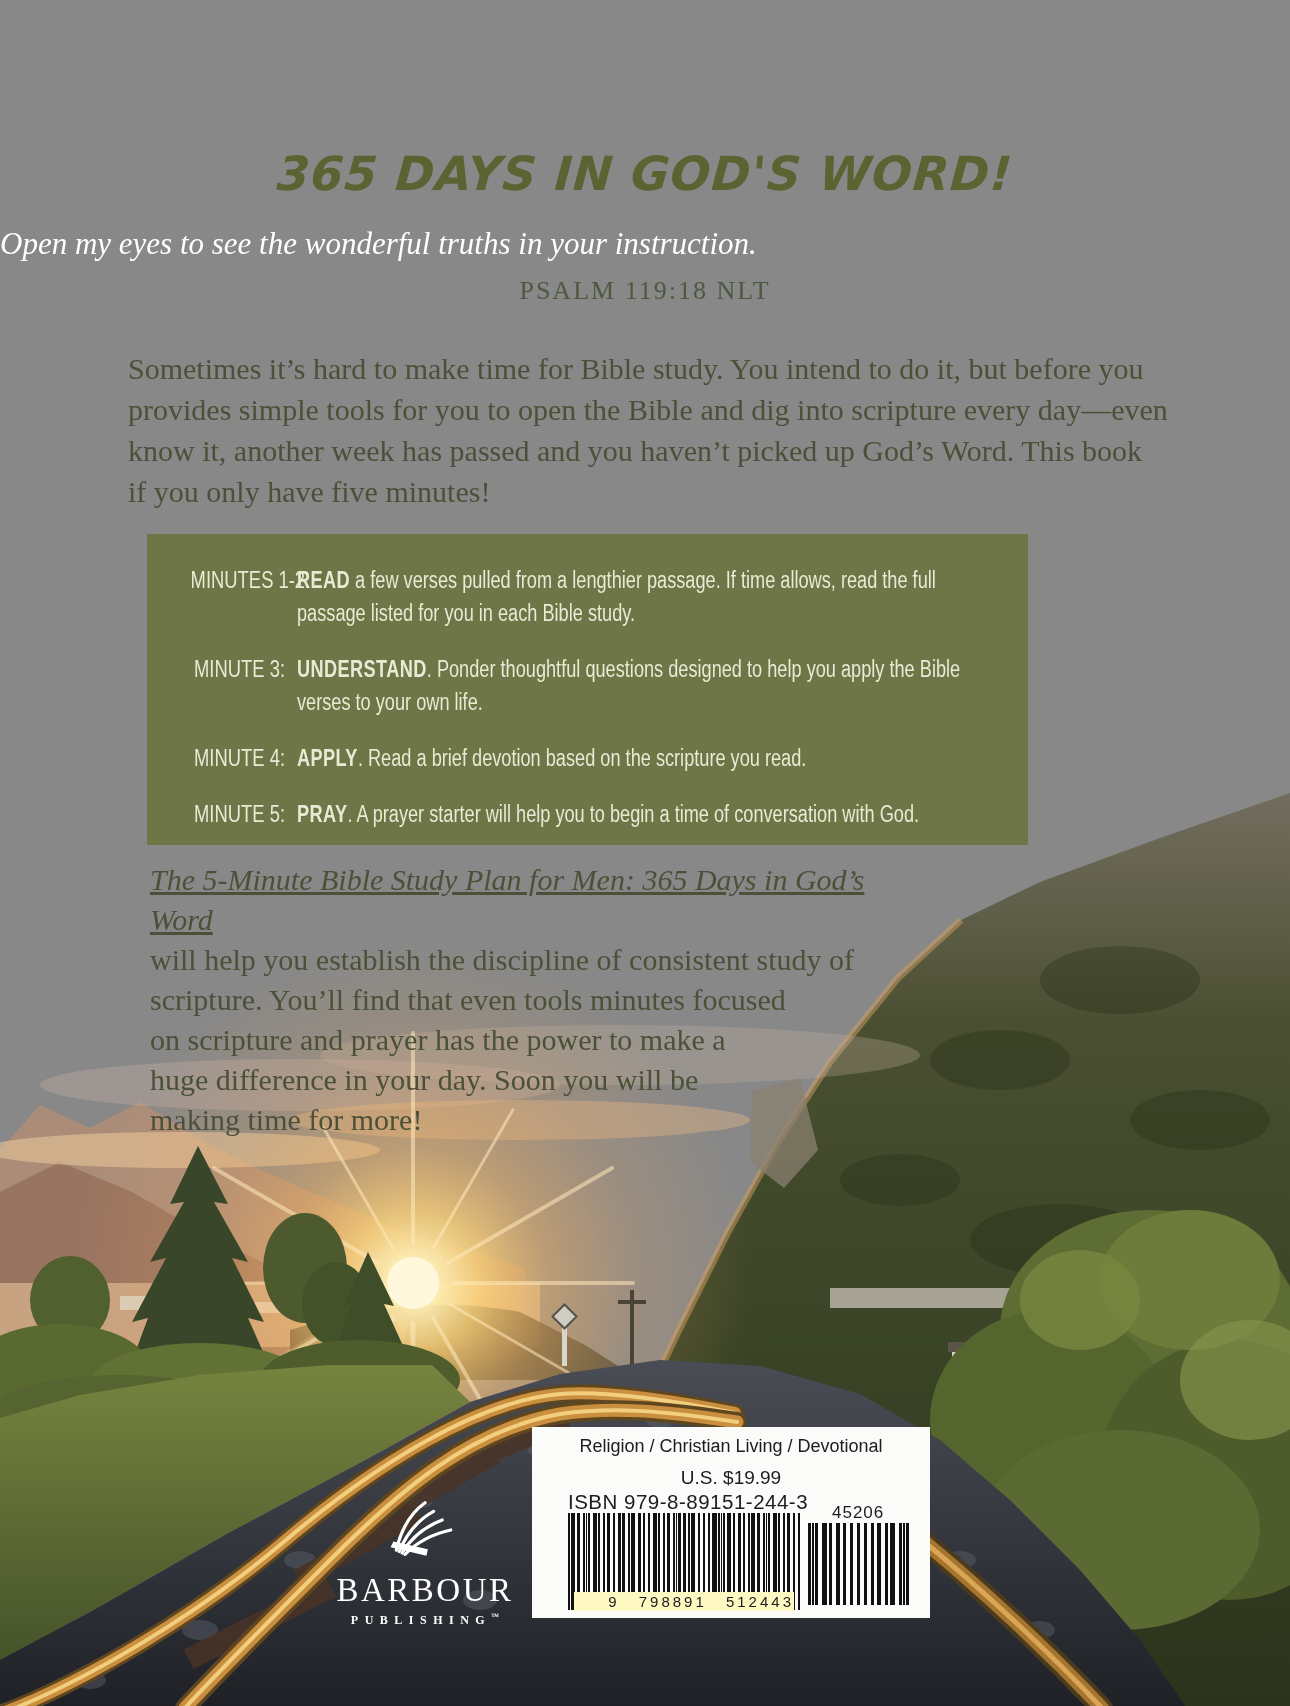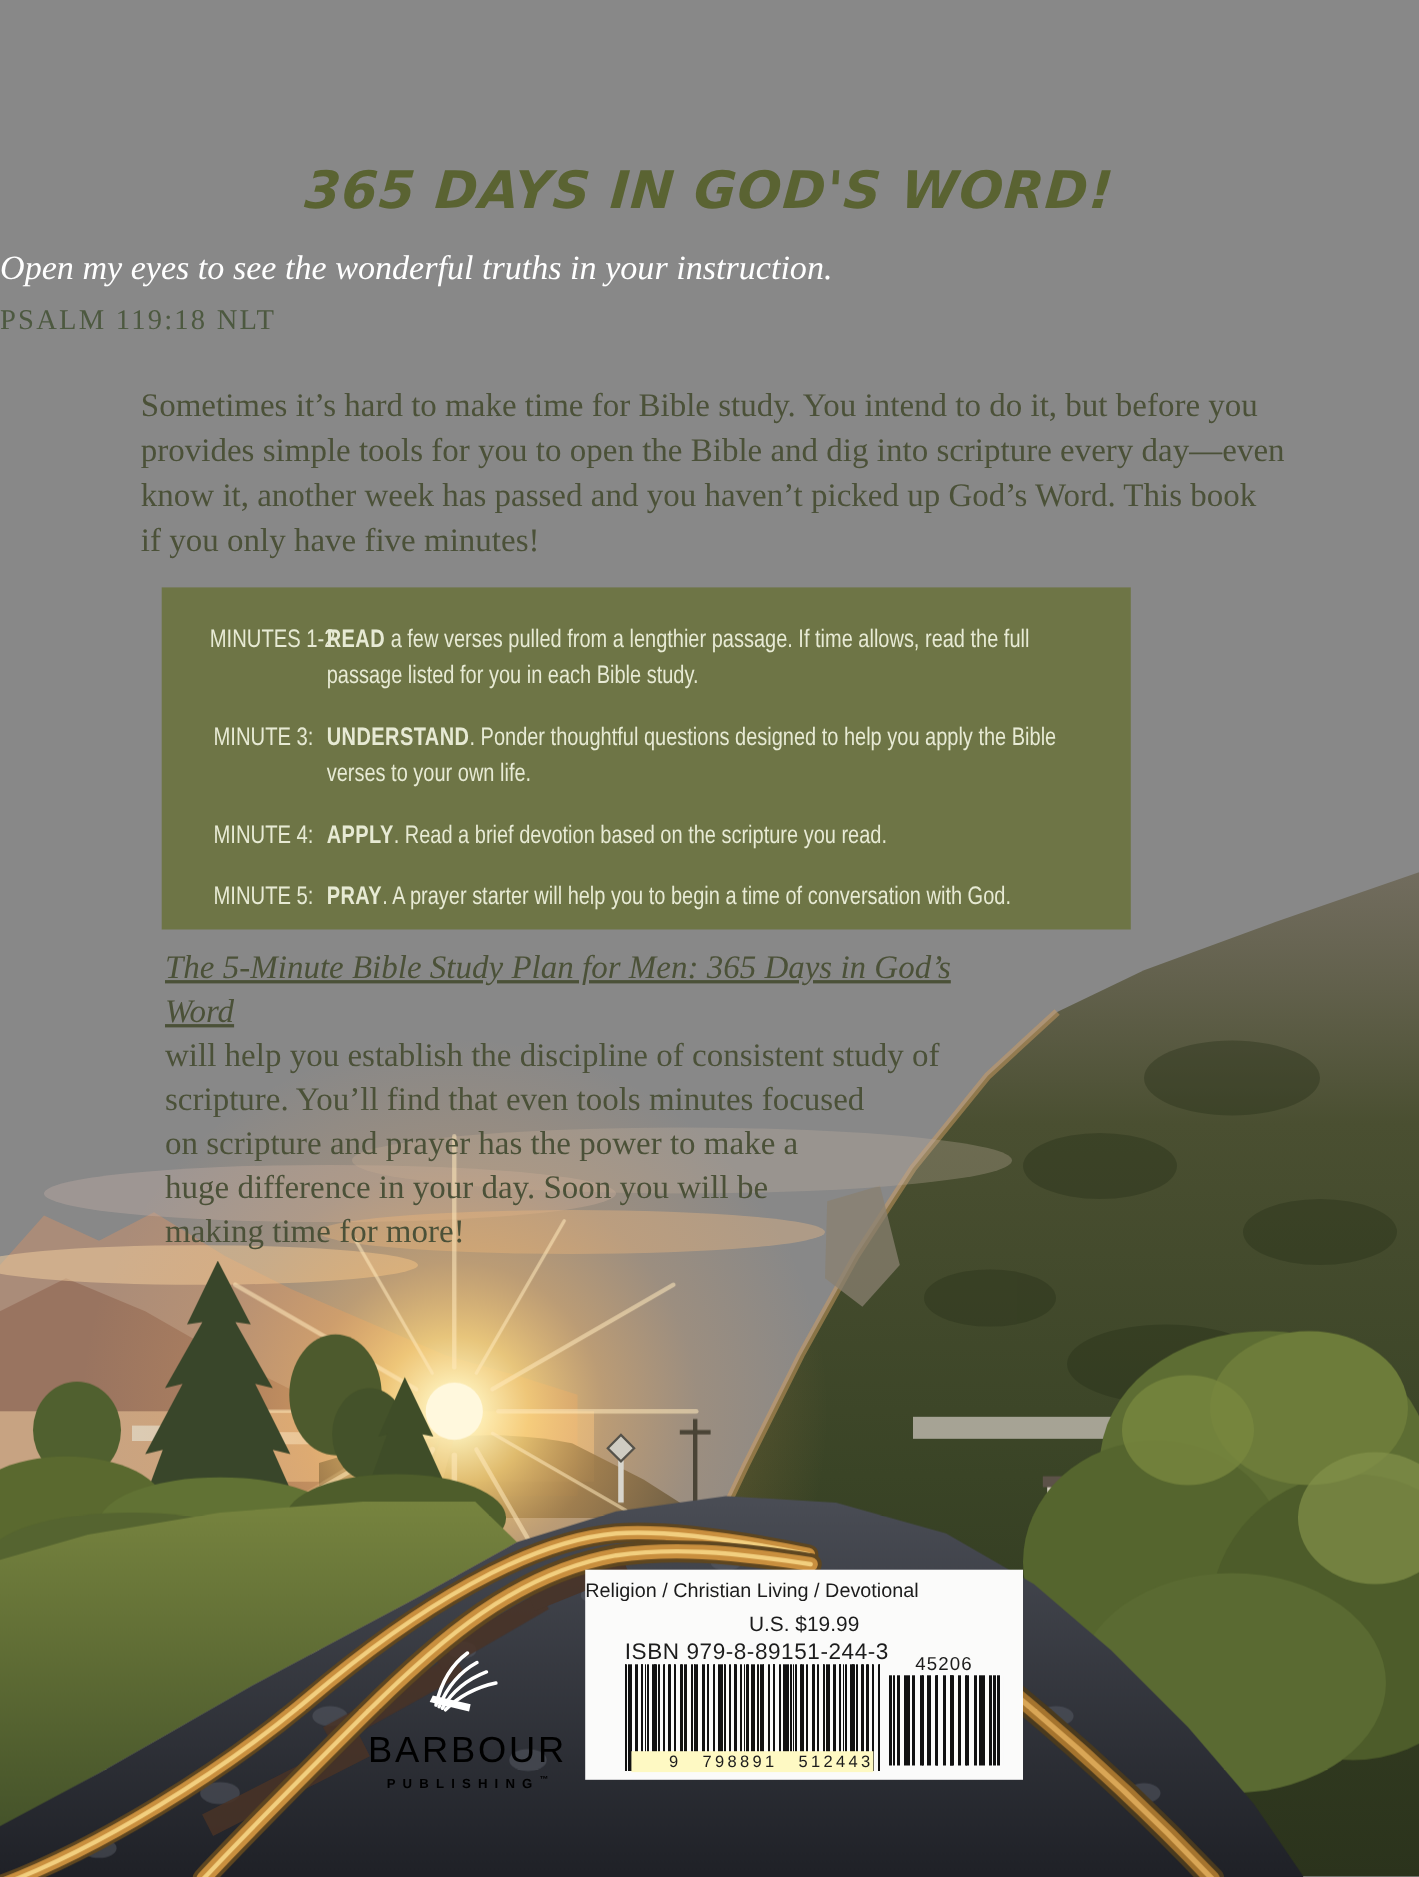--- a/index.html
+++ b/index.html
@@ -18,21 +18,21 @@
     left:0;top:146px;width:100%;text-align:center;
     font-family:"DejaVu Sans", sans-serif;font-style:italic;font-weight:800;
     font-size:47px;letter-spacing:1px;color:#5a6332;
     transform:skewX(-4deg);
   }
   .scripture{
     left:0;top:226px;width:100%;text-align:left;
     font-style:italic;font-size:31px;color:#ffffff;
   }
   .psalm{
-    left:0;top:276px;width:100%;text-align:left;
+    left:0;top:276px;width:100%;text-align:center;
     font-size:26px;letter-spacing:2px;color:#4d5940;
   }
   .intro{
     left:128px;top:348px;width:1040px;
     font-size:30px;line-height:41px;color:#4b5138;
   }
   .planbox{
     left:147px;top:534px;width:881px;height:311px;box-sizing:border-box;
     background:#6e7546;padding:30px 20px 0 20px;
     font-family:"Liberation Sans", sans-serif;color:#e7ead4;
@@ -51,21 +51,21 @@
   .outro{
     left:150px;top:860px;width:720px;
     font-size:30px;line-height:40px;color:#4b5138;
   }
   .outro .it{font-style:italic;text-decoration:underline;}
   
   .bcbox{
     left:532px;top:1427px;width:398px;height:191px;background:#fbfbfa;
     font-family:"Liberation Sans", sans-serif;color:#1c1c1c;
   }
-  .bc-cat{position:absolute;top:9px;left:0;width:100%;font-size:18px;}
+  .bc-cat{position:absolute;top:9px;left:0;width:100%;text-align:center;font-size:18px;}
   .bc-price{position:absolute;top:40px;left:0;width:100%;text-align:center;font-size:19px;}
   .bc-isbn{position:absolute;top:63px;left:36px;font-size:20.5px;letter-spacing:.5px;}
   .bars-main{
     position:absolute;left:36px;top:86px;width:232px;height:97px;background-color:#fbfbfa;
     background-image:
       repeating-linear-gradient(90deg,#111 0 2px,transparent 2px 5px),
       repeating-linear-gradient(90deg,transparent 0 3px,#111 3px 5px,transparent 5px 12px),
       repeating-linear-gradient(90deg,#111 0 1px,transparent 1px 9px);
   }
   .bc-digits{
@@ -73,22 +73,22 @@
     font-size:15px;letter-spacing:3px;word-spacing:12px;text-align:right;padding:1px 0;
   }
   .bc-code{position:absolute;left:300px;top:76px;font-size:17px;letter-spacing:1px;}
   .bars-small{
     position:absolute;left:276px;top:96px;width:104px;height:82px;background-color:#fbfbfa;
     background-image:
       repeating-linear-gradient(90deg,#111 0 3px,transparent 3px 7px),
       repeating-linear-gradient(90deg,transparent 0 4px,#111 4px 6px,transparent 6px 13px);
   }
   
-  .logo{left:305px;top:1490px;width:240px;text-align:center;color:#000000;
-        font-family:Liberation Sans, sans-serif;}
+  .logo{left:305px;top:1490px;width:240px;text-align:center;color:#ffffff;
+        font-family:Liberation Serif, serif;}
   .logo-icon{display:block;margin:0 auto 2px auto;}
   .logo-name{font-size:33px;letter-spacing:2.5px;font-weight:400;}
   .logo-sub{font-size:12px;letter-spacing:6.5px;font-weight:700;margin-top:3px;}
   .logo-sub sup{font-size:8px;letter-spacing:0;}
   .scene{left:0;top:0;z-index:0;}
   .content-layer{position:absolute;inset:0;z-index:2;}
 </style>
 </head>
 <body>
 

